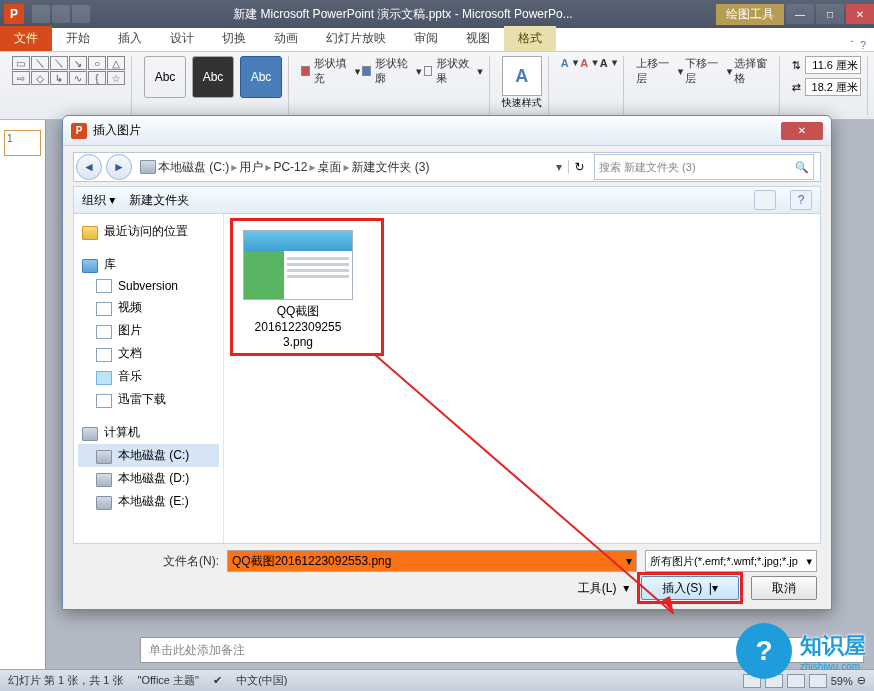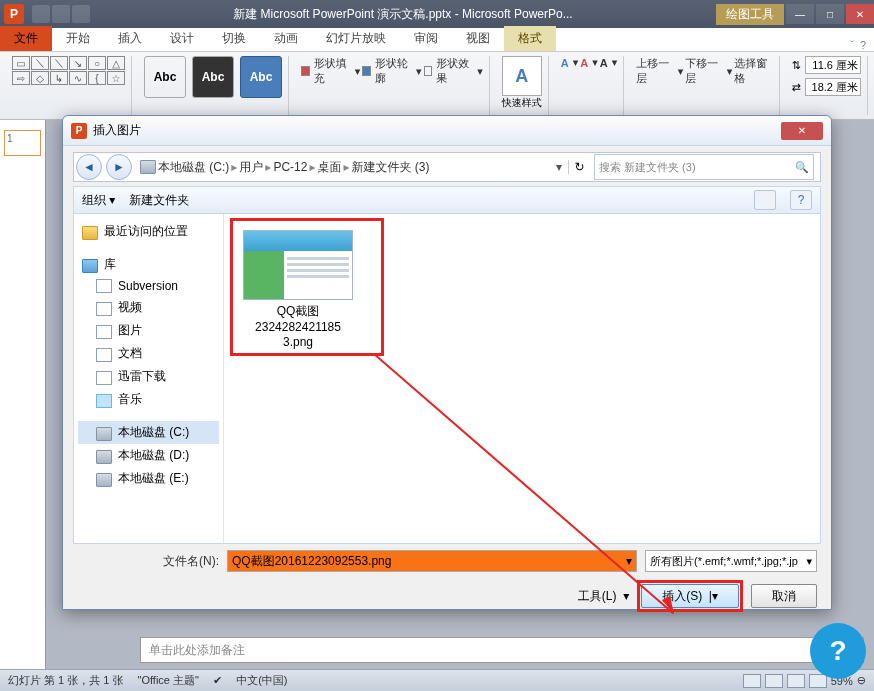--- a/index.html
+++ b/index.html
@@ -12,31 +12,31 @@
 .qat .q { width: 18px; height: 18px; background: rgba(255,255,255,0.15); border-radius: 2px; }
 .tb-title { flex: 1; text-align: center; }
 .tb-ctx { background: #b79c55; padding: 2px 10px; color: #fff; }
 .win-btns { display: flex; }
 .win-btn { width: 28px; height: 20px; background: rgba(255,255,255,0.1); margin-left: 2px; display: flex; align-items: center; justify-content: center; color: #fff; font-size: 10px; }
 .win-close { background: #c75050; }
 
 
 .menutabs { height: 24px; background: #fff; border-bottom: 1px solid #ccc; display: flex; align-items: flex-end; font-size: 12px; }
 .mtab { padding: 4px 14px; color: #444; }
-.mtab.file { background: #d64a1e; color: #000000; }
+.mtab.file { background: #d64a1e; color: #fef9c3; }
 .mtab.ctx { background: #e8dfae; color: #5a4a00; }
 .help-icons { margin-left: auto; display: flex; gap: 6px; padding-right: 8px; color: #5b7ec7; font-size: 11px; }
 
 
 .ribbon { height: 68px; background: linear-gradient(#f5f6f8, #e9ecf1); border-bottom: 1px solid #bbb; display: flex; padding: 4px 6px; gap: 6px; font-size: 11px; overflow: hidden; }
 .rgroup { border-right: 1px solid #ccc; padding: 0 6px; display: flex; flex-direction: column; }
 .shapes-grid { display: grid; grid-template-columns: repeat(6, 18px); gap: 1px; }
 .sh { width: 18px; height: 14px; border: 1px solid #888; font-size: 10px; color: #555; display: flex; align-items: center; justify-content: center; }
 .abc-row { display: flex; gap: 6px; align-items: center; }
-.abc { width: 42px; height: 42px; border: 1px solid #aaa; border-radius: 3px; display: flex; align-items: center; justify-content: center; font-size: 12px; font-weight: bold; }
+.abc { width: 42px; height: 42px; border: 1px solid #aaa; border-radius: 3px; display: flex; align-items: center; justify-content: center; font-size: 12px; }
 .abc.dark { background: #333; color: #fff; }
 .abc.blue { background: #4a7ebb; color: #fff; border-color: #2e5a94; }
 .rib-list { display: flex; gap: 2px; font-size: 11px; color: #333; }
 .rib-list div { display: flex; align-items: center; gap: 4px; }
 .rib-swatch { width: 10px; height: 10px; border: 1px solid #888; }
 .quick-style { width: 40px; height: 40px; border: 1px solid #aaa; background: #fff; display: flex; align-items: center; justify-content: center; color: #4a7ebb; font-size: 18px; font-weight: bold; }
 .size-inputs input { width: 56px; height: 18px; font-size: 11px; border: 1px solid #aaa; text-align: right; padding-right: 2px; }
 
 
 .app-body { position: absolute; top: 120px; left: 0; right: 0; bottom: 22px; background: #b3b9c4; }
@@ -80,21 +80,21 @@
 .ft-top { height: 20px; background: linear-gradient(#6ac3e8,#3da1d3); }
 .ft-mid { display: flex; height: 50px; }
 .ft-left { width: 40px; background: #59b562; }
 .ft-right { flex: 1; padding: 3px; }
 .ft-line { height: 3px; background: #c7d2de; margin: 3px 0; }
 .file-name { line-height: 1.3; word-break: break-all; }
 
 .red-arrow { position: absolute; left: 150px; top: 140px; width: 300px; height: 260px; pointer-events: none; }
 
 .dlg-footer { padding: 6px 14px; font-size: 12px; }
-.frow { display: flex; align-items: center; gap: 8px; margin-bottom: 8px; justify-content: flex-end; }
+.frow { display: flex; align-items: center; gap: 8px; justify-content: flex-end; }
 .frow .lbl { color: #333; }
 .fn-input { width: 410px; height: 22px; border: 1px solid #aaa; padding: 0 4px; background: #f97316; display: flex; align-items: center; justify-content: space-between; }
 .filter { width: 172px; height: 22px; border: 1px solid #aaa; padding: 0 4px; background: #fff; display: flex; align-items: center; justify-content: space-between; font-size: 11px; }
 .btn { height: 24px; border: 1px solid #888; background: linear-gradient(#fdfdfd,#e3e3e3); padding: 0 20px; display: flex; align-items: center; border-radius: 2px; }
 .btn.primary { background: linear-gradient(#eaf6ff,#c5e4fb); border-color: #4a88c7; text-align: right; }
 .red-box2 { border: 3px solid #e52323; padding: 1px; display: flex; }
 
 
 .statusbar { position: absolute; bottom: 0; left: 0; right: 0; height: 22px; background: linear-gradient(#dce3ec,#c5cedb); border-top: 1px solid #9aa6b8; display: flex; align-items: center; font-size: 11px; color: #333; padding: 0 8px; gap: 14px; }
 .statusbar .sp { flex: 1; }
@@ -272,28 +272,32 @@
         </div>
       <div class="tree-item indent">
           <span class="ticon ic-doc"></span>
           <span>图片</span>
         </div>
       <div class="tree-item indent">
           <span class="ticon ic-doc"></span>
           <span>文档</span>
         </div>
       <div class="tree-item indent">
-          <span class="ticon ic-doc"></span>
-          <span>迅雷下载</span>
-        </div>
-      <div class="tree-item indent">
           <span class="ticon ic-music"></span>
           <span>音乐</span>
         </div>
+      <div class="tree-item indent">
+          <span class="ticon ic-doc"></span>
+          <span>迅雷下载</span>
+        </div>
       <div style="height:10px"></div>
+      <div class="tree-item">
+          <span class="ticon ic-disk"></span>
+          <span>计算机</span>
+        </div>
       <div class="tree-item indent sel">
           <span class="ticon ic-disk"></span>
           <span>本地磁盘 (C:)</span>
         </div>
       <div class="tree-item indent">
           <span class="ticon ic-disk"></span>
           <span>本地磁盘 (D:)</span>
         </div>
       <div class="tree-item indent">
           <span class="ticon ic-disk"></span>
@@ -311,21 +315,21 @@
               <div class="ft-right">
                 <div class="ft-line"></div>
                 <div class="ft-line"></div>
                 <div class="ft-line"></div>
                 <div class="ft-line"></div>
               </div>
             </div>
         </div>
         <div class="file-name">
           <div>QQ截图</div>
-          <div>2324282421185</div>
+          <div>2016122309255</div>
           <div>3.png</div>
         </div>
       </div>
       <svg class="red-arrow">
         <line x1="0" y1="0" x2="300" y2="260" stroke="#e52323" stroke-width="2"></line>
         <polygon points="300,260 288,246 296,242" fill="#e52323"></polygon>
       </svg>
     </div>
   </div>
 
@@ -364,13 +368,17 @@
     <div class="zbtn"></div>
     <div class="zbtn"></div>
     <div class="zbtn"></div>
     <span>59%</span>
     <span>⊖</span>
   </div>
 </div>
 
 <div class="watermark">
   <div class="wm-circ">?</div>
+  <div>
+    <div class="wm-txt">知识屋</div>
+    <div class="wm-sub">zhishiwu.com</div>
+  </div>
 </div>
 
 </body></html>

